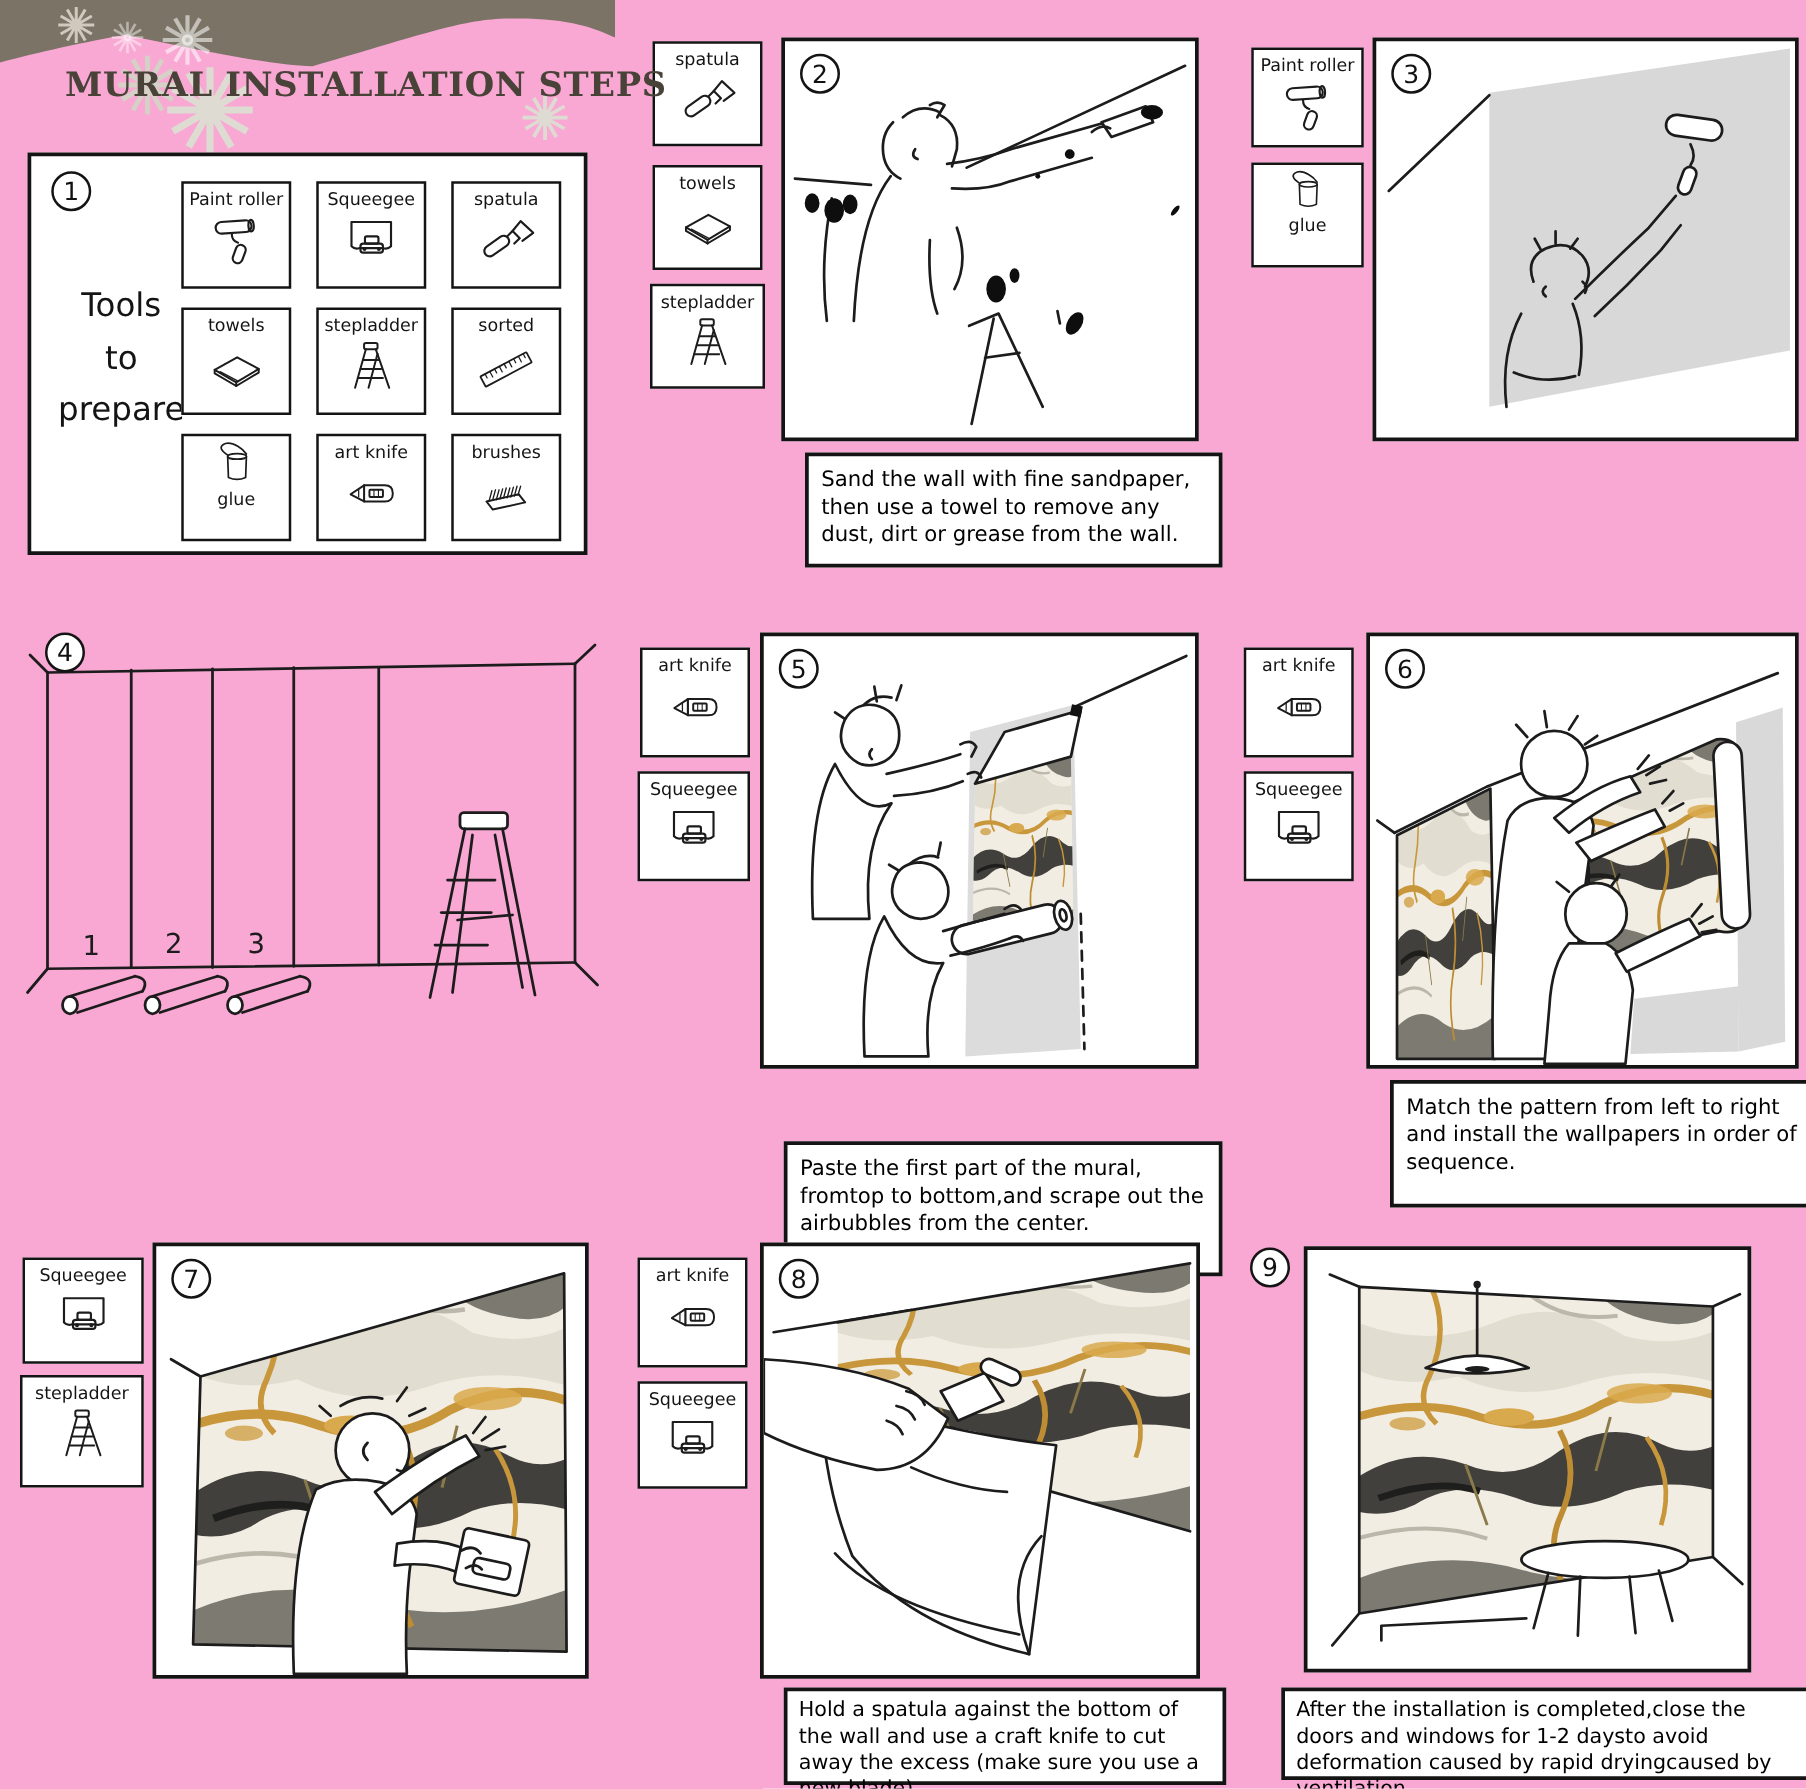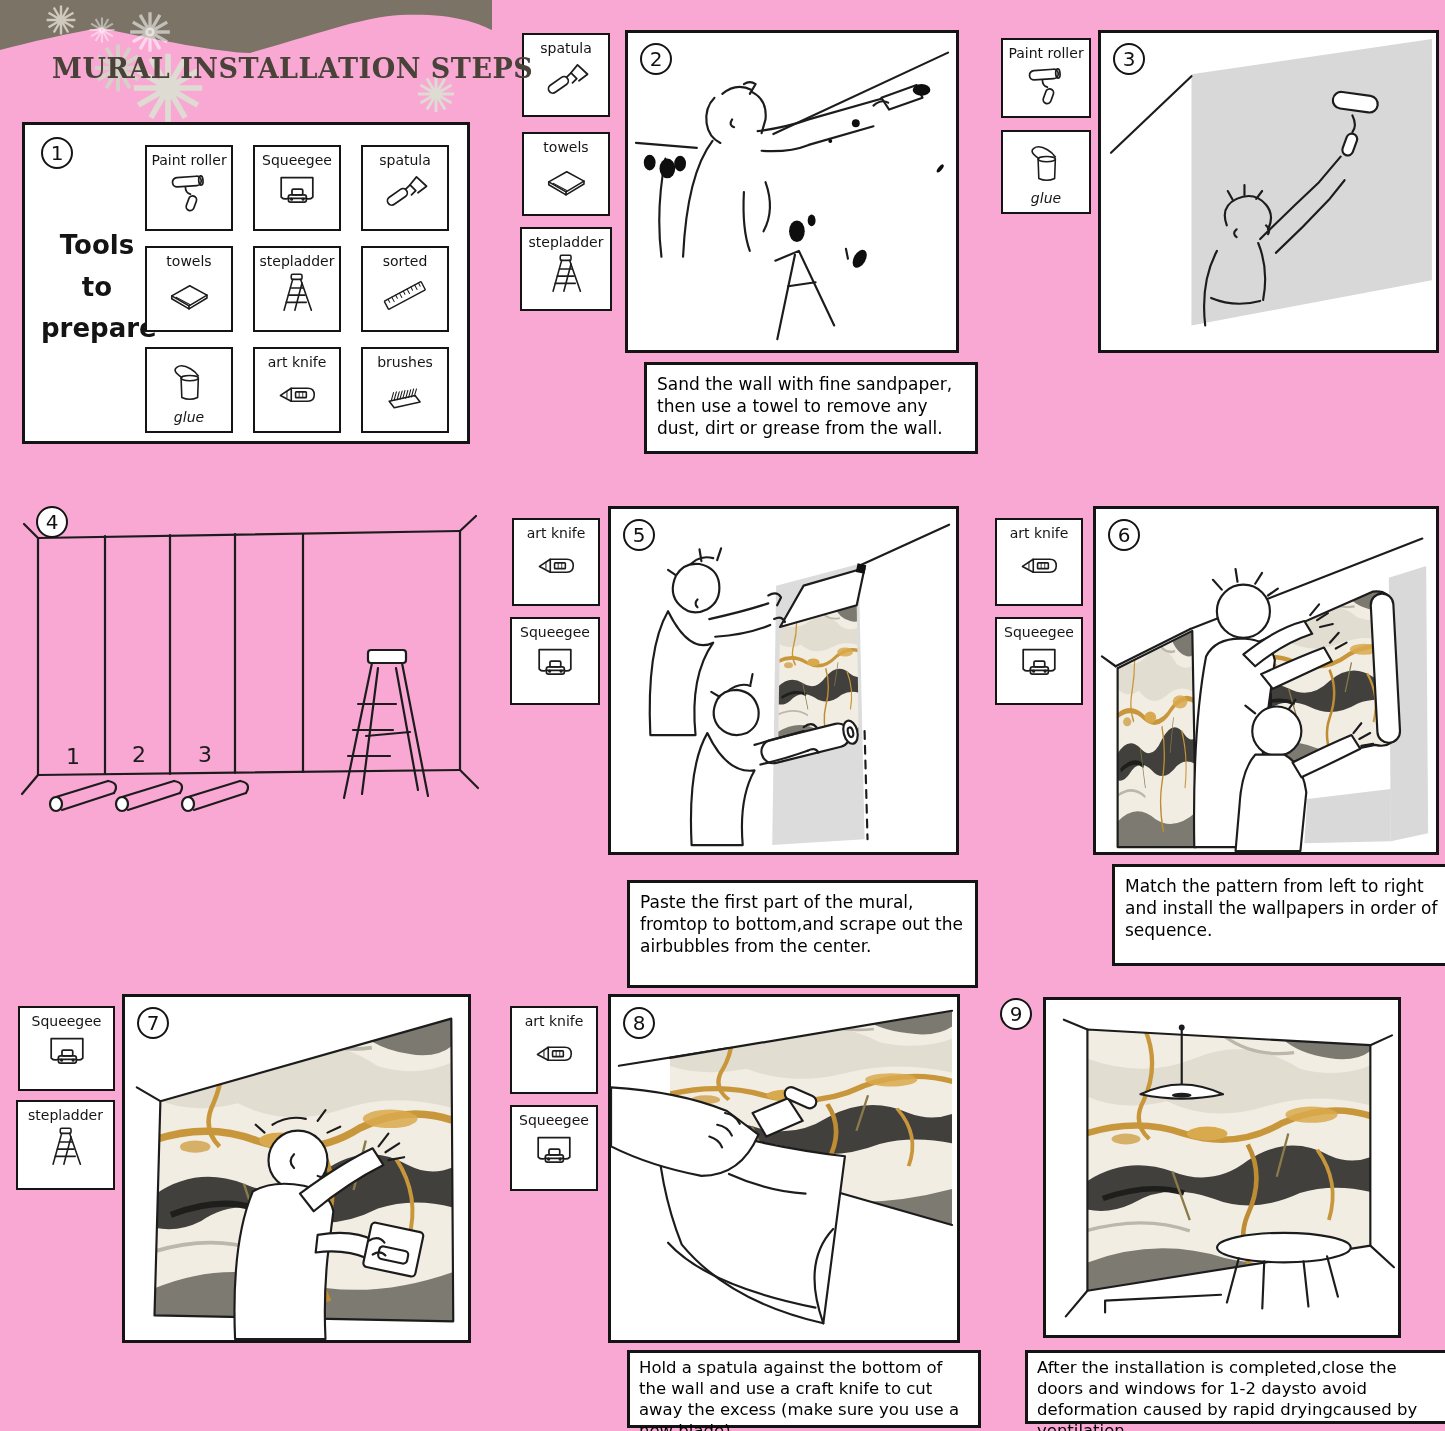--- a/index.html
+++ b/index.html
@@ -9,27 +9,27 @@
   .abs { position:absolute; }
   .panel { position:absolute; border:3px solid #141414; background:#fff; }
   .caption { position:absolute; border:3px solid #141414; background:#fff; padding:8px 10px;
              font-size:17px; line-height:1.3; color:#000;margin-left:19px; }
   .caption--tight { padding:4px 9px; font-size:16.5px; line-height:1.28; }
   .step-badge { position:absolute; width:32px; height:32px; border:2.5px solid #141414; border-radius:50%;
               display:flex; align-items:center; justify-content:center; font-size:20px; background:#fff; z-index:4; }
   .tool-box { border:2.5px solid #141414; background:#fff; display:flex; flex-direction:column;
               align-items:center; justify-content:flex-start; padding:5px 16px 2px; }
   .tool-box.pos { position:absolute; }
-  .tool-box.label-bottom { flex-direction:column-reverse; padding:2px 2px 6px;font-style:italic; }
+  .tool-box.label-bottom { flex-direction:column-reverse; padding:2px 2px 23px; }
   .tool-label { font-size:14px; white-space:nowrap; color:#141414; }
   .tool-icon { width:52px; height:46px; margin-top:1px; }
   .title { position:absolute; left:52px; top:53px; width:410px; font-family:"DejaVu Serif", serif;
            font-weight:700; font-size:27px; letter-spacing:0.5px; color:#484238; white-space:nowrap; z-index:2; }
   .tools-heading { position:absolute; left:16px; top:100px; width:112px; text-align:center;
-                   font-size:26px; font-weight:700; line-height:1.6; color:#141414; }
+                   font-size:26px; font-weight:400; line-height:1.6; color:#141414; }
   .tools-grid { position:absolute; left:120px; top:20px; display:grid;
                 grid-template-columns:repeat(3, 88px); gap:15px 20px; }
   .tools-grid .tool-box { width:88px; height:86px; }
   .ill { position:absolute; inset:0; width:100%; height:100%; display:block; }
   svg .ink { stroke:#1c1c1c; stroke-width:2.2; fill:none; stroke-linecap:round; stroke-linejoin:round; }
   svg .inkf { stroke:#1c1c1c; stroke-width:2.2; fill:#ffffff; stroke-linecap:round; stroke-linejoin:round; }
   svg .blob { fill:#0e0e0e; stroke:none; }
 </style>
 </head>
 <body>
@@ -377,21 +377,21 @@
       <g transform="rotate(-14 200 238)">
         <rect class="inkf" x="152" y="226" width="92" height="24" rx="12"></rect>
         <ellipse class="inkf" cx="245" cy="238" rx="7" ry="12"></ellipse>
         <ellipse class="ink" cx="245" cy="238" rx="2.6" ry="5"></ellipse>
       </g>
       <path class="ink" d="M146,240 q28,-8 50,-14"></path>
       <path class="ink" d="M152,260 q26,-6 48,-14"></path>
       <path class="ink" d="M196,222 q8,-6 13,0 M200,246 q8,-4 11,2"></path>
     </svg>
   </div>
-  <div class="caption" style="left:608px;top:880px;width:351px;height:108px">
+  <div class="caption" style="left:608px;top:913px;width:351px;height:108px">
     <span>Paste the first part of the mural, fromtop to bottom,and scrape out the airbubbles from the center.</span>
   </div>
 
   <div class="tool-box pos" style="left:995px;top:518px;width:88px;height:88px">
     <span class="tool-label">art knife</span>
     <svg class="tool-icon" viewBox="0 0 64 64">
         <use href="#def-art-knife"></use>
       </svg>
   </div>
   <div class="tool-box pos" style="left:995px;top:617px;width:88px;height:88px">

